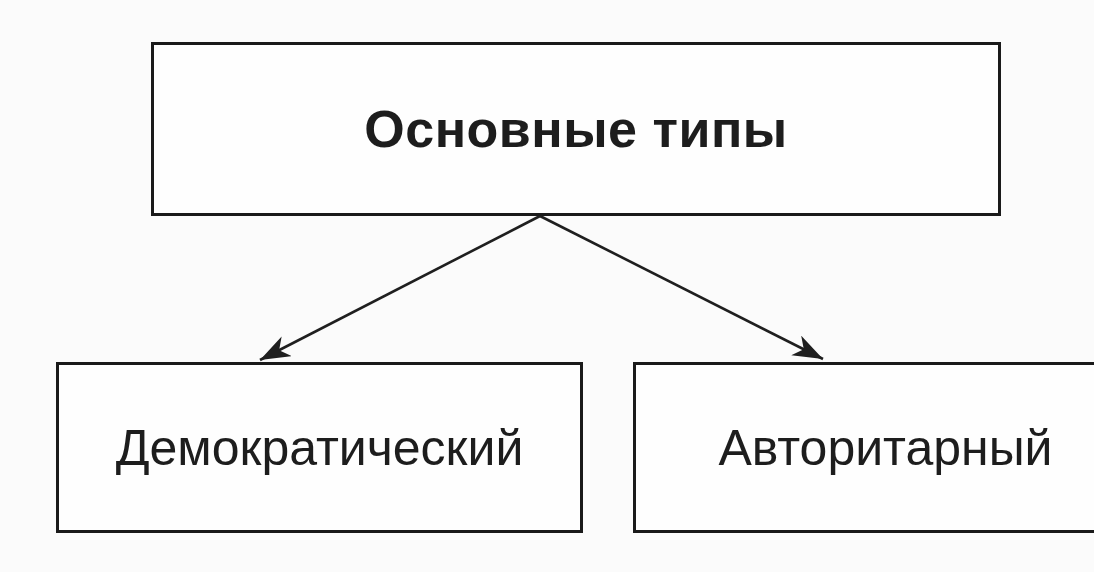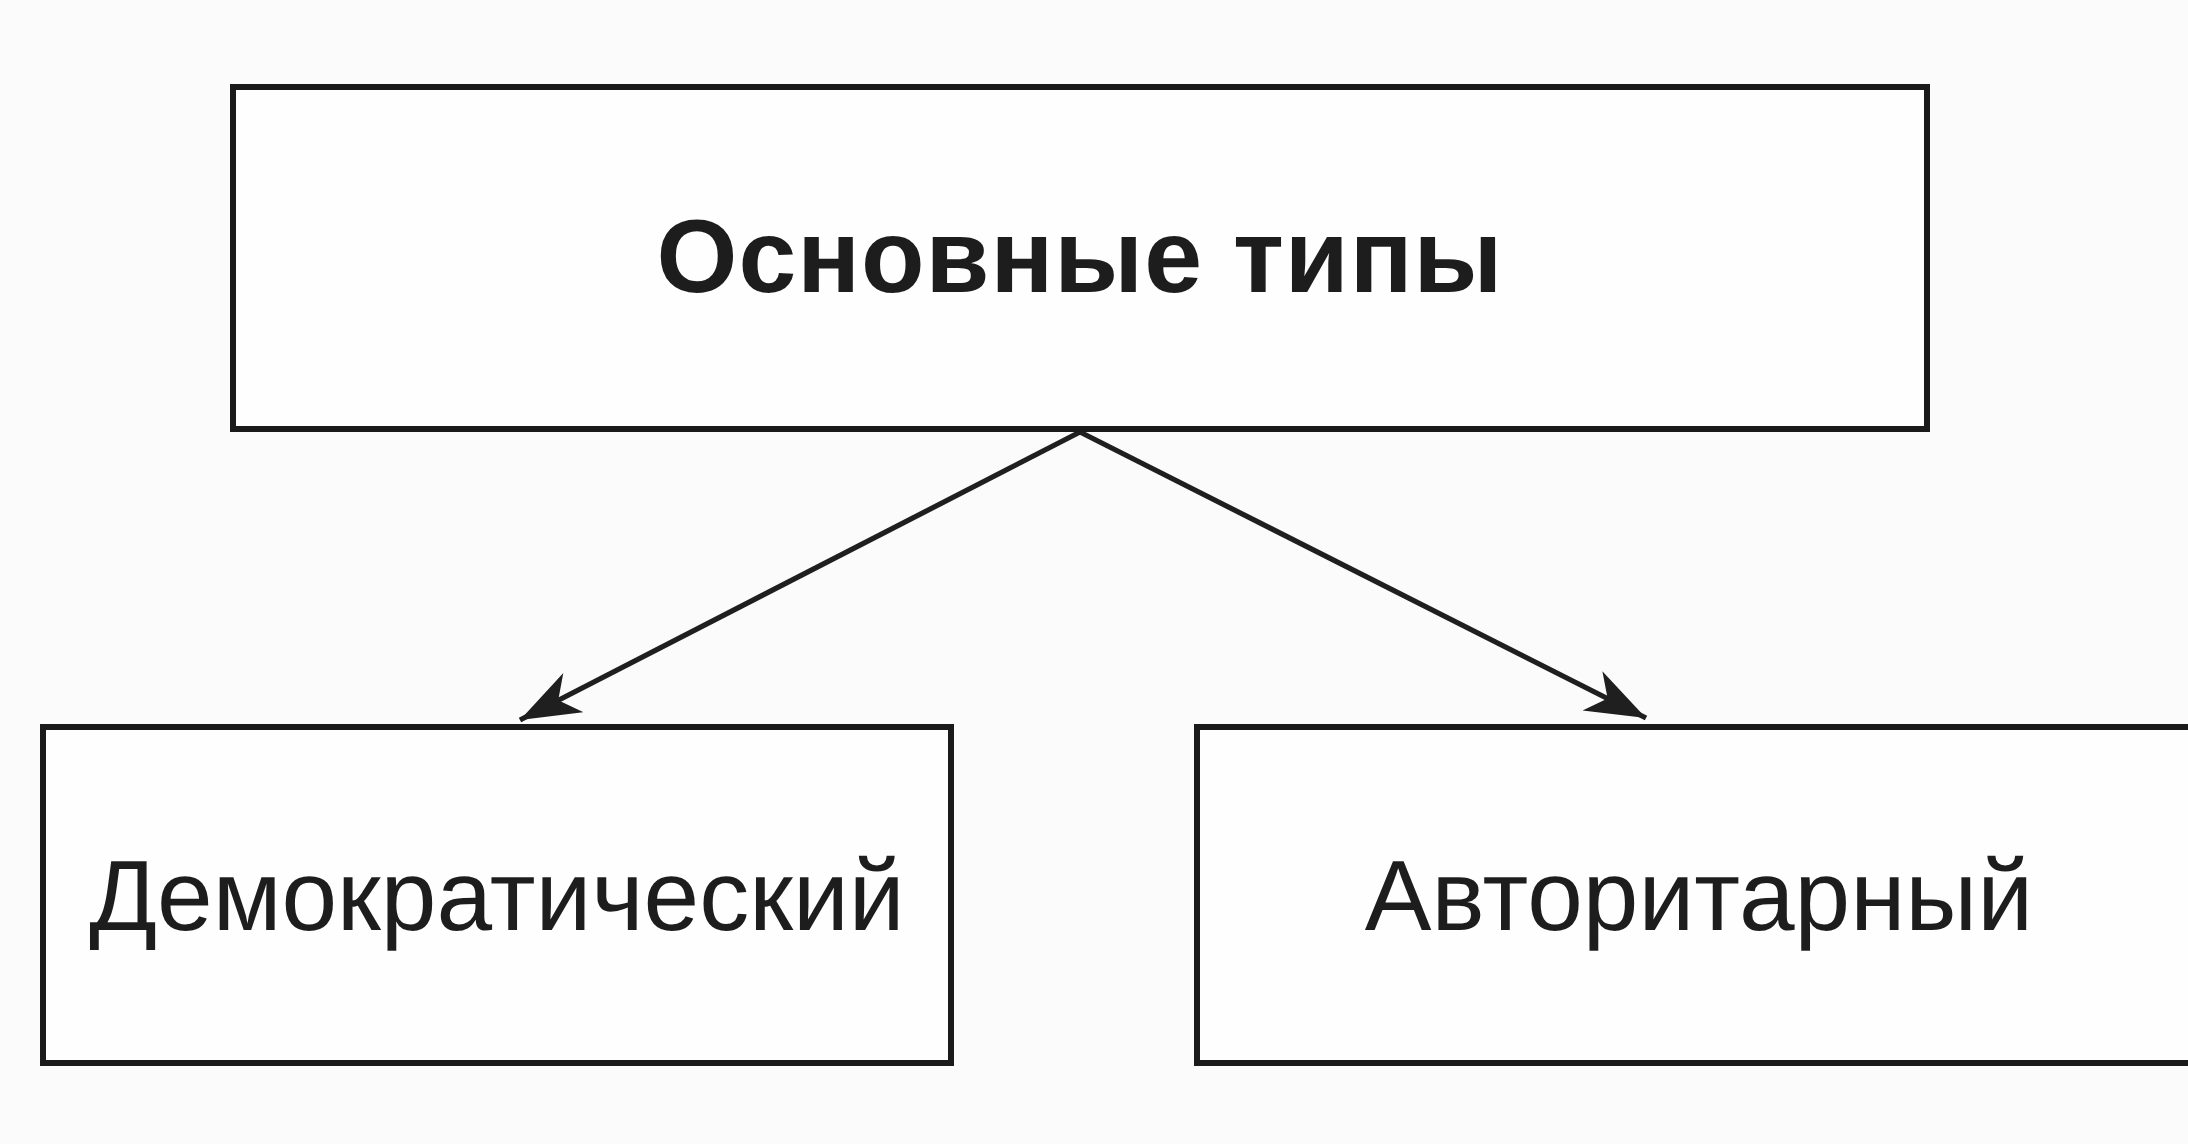--- a/index.html
+++ b/index.html
@@ -29,38 +29,39 @@
   .node {
     position: absolute;
     box-sizing: border-box;
     background: #fefefe;
     border: 3px solid #1a1a1a;
     display: flex;
     align-items: center;
     justify-content: center;
     text-align: center;
     color: #1d1d1d;
+    margin-left: 36px;
   }
   .node-root {
     left: 115px;
     top: 42px;
     width: 850px;
     height: 174px;
     font-weight: bold;
     font-size: 52px;
     line-height: 57px;
     letter-spacing: 0.5px;
   }
   .node-root .line {
     display: block;
   }
   .node-democratic {
     left: 20px;
     top: 362px;
-    width: 457px;
+    width: 527px;
     height: 171px;
     font-size: 50px;
     font-weight: normal;
   }
   .node-authoritarian {
     left: 597px;
     top: 362px;
     width: 505px;
     height: 171px;
     font-size: 50px;

